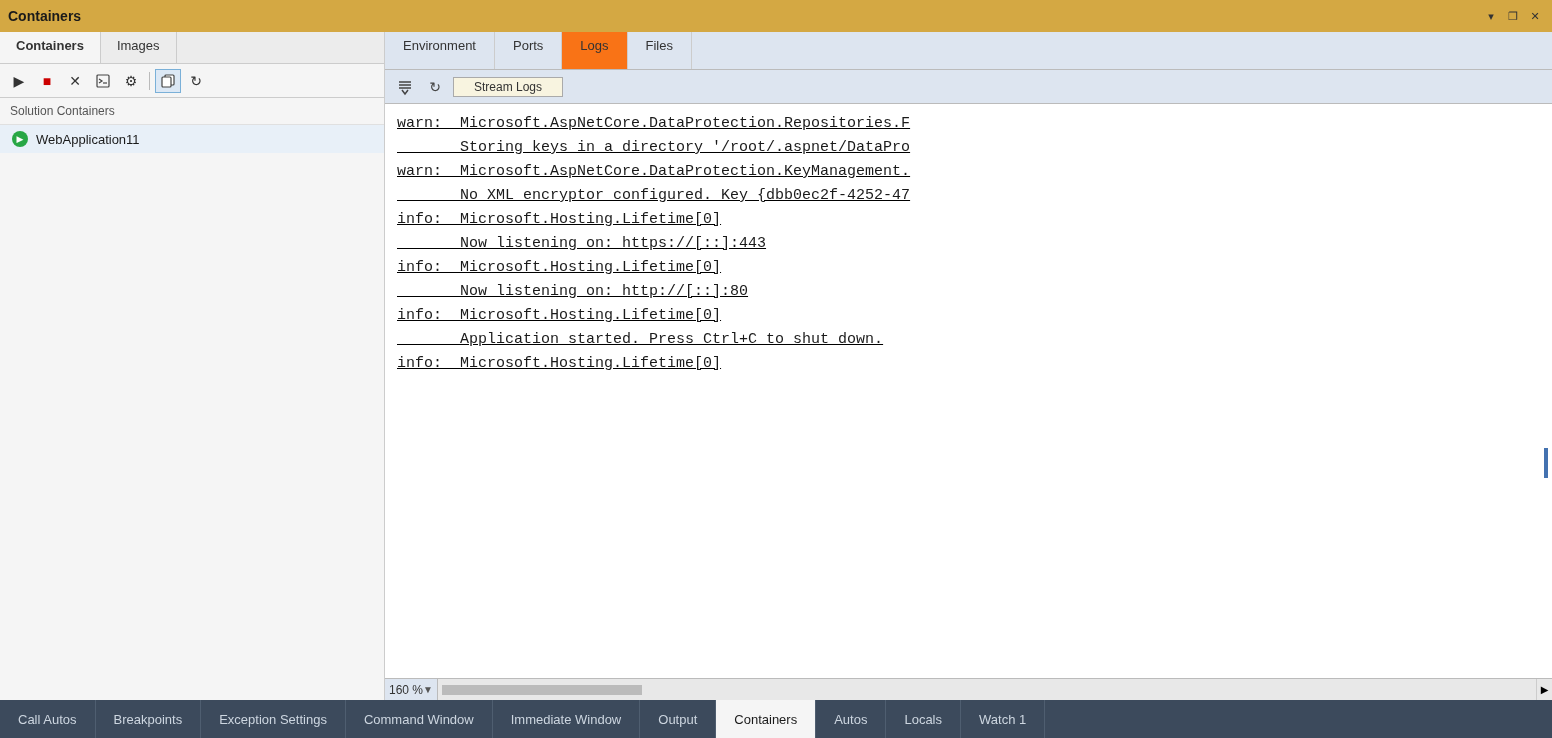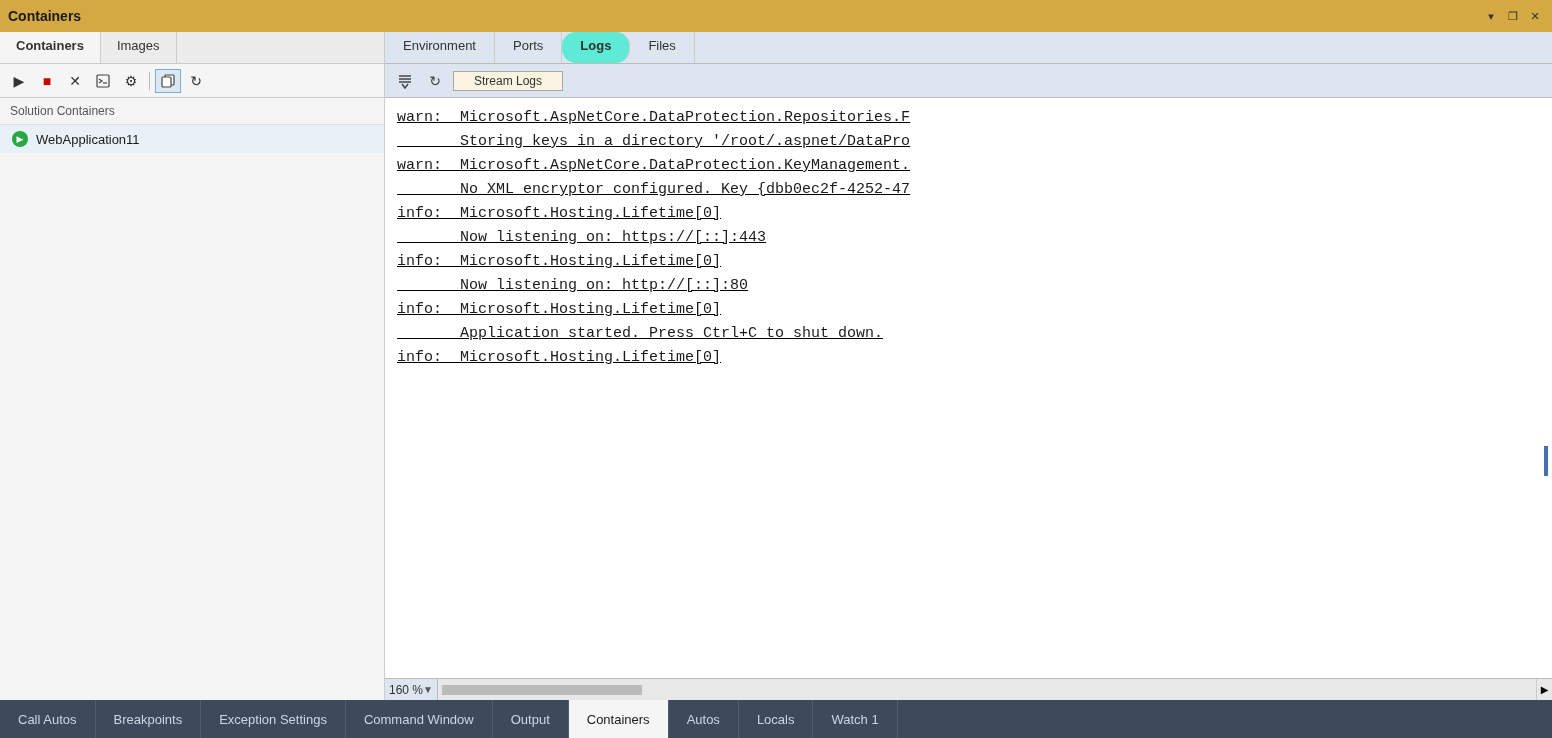--- a/index.html
+++ b/index.html
@@ -140,33 +140,32 @@
     .right-panel {
       flex: 1;
       display: flex;
       flex-direction: column;
       background: white;
     }
     .right-tabs {
       display: flex;
       background: #dde5f0;
       border-bottom: 1px solid #bbb;
-      height: 32px;
+      height: 38px;
     }
     .right-tab {
       padding: 6px 18px;
       cursor: pointer;
       font-size: 13px;
       color: #333;
       border-right: 1px solid #ccc;
     }
     .right-tab.active {
-      background: #5eead4;
-      font-weight: 700;
-      border-radius: 14px;
+      background: #f97316;
+      font-weight: 400;
     }
     .right-toolbar {
       display: flex;
       align-items: center;
       gap: 6px;
       padding: 4px 8px;
       background: #dde5f0;
       border-bottom: 1px solid #bbb;
       height: 34px;
     }
@@ -403,18 +402,19 @@
       <div class="scroll-right-btn">▶</div>
     </div>
   </div>
 </div>
 
 <div class="bottom-tabs">
   <div class="bottom-tab">Call Autos</div>
   <div class="bottom-tab">Breakpoints</div>
   <div class="bottom-tab">Exception Settings</div>
   <div class="bottom-tab">Command Window</div>
+  <div class="bottom-tab">Immediate Window</div>
   <div class="bottom-tab">Output</div>
   <div class="bottom-tab active">Containers</div>
   <div class="bottom-tab">Autos</div>
   <div class="bottom-tab">Locals</div>
   <div class="bottom-tab">Watch 1</div>
 </div>
 
 </body></html>

